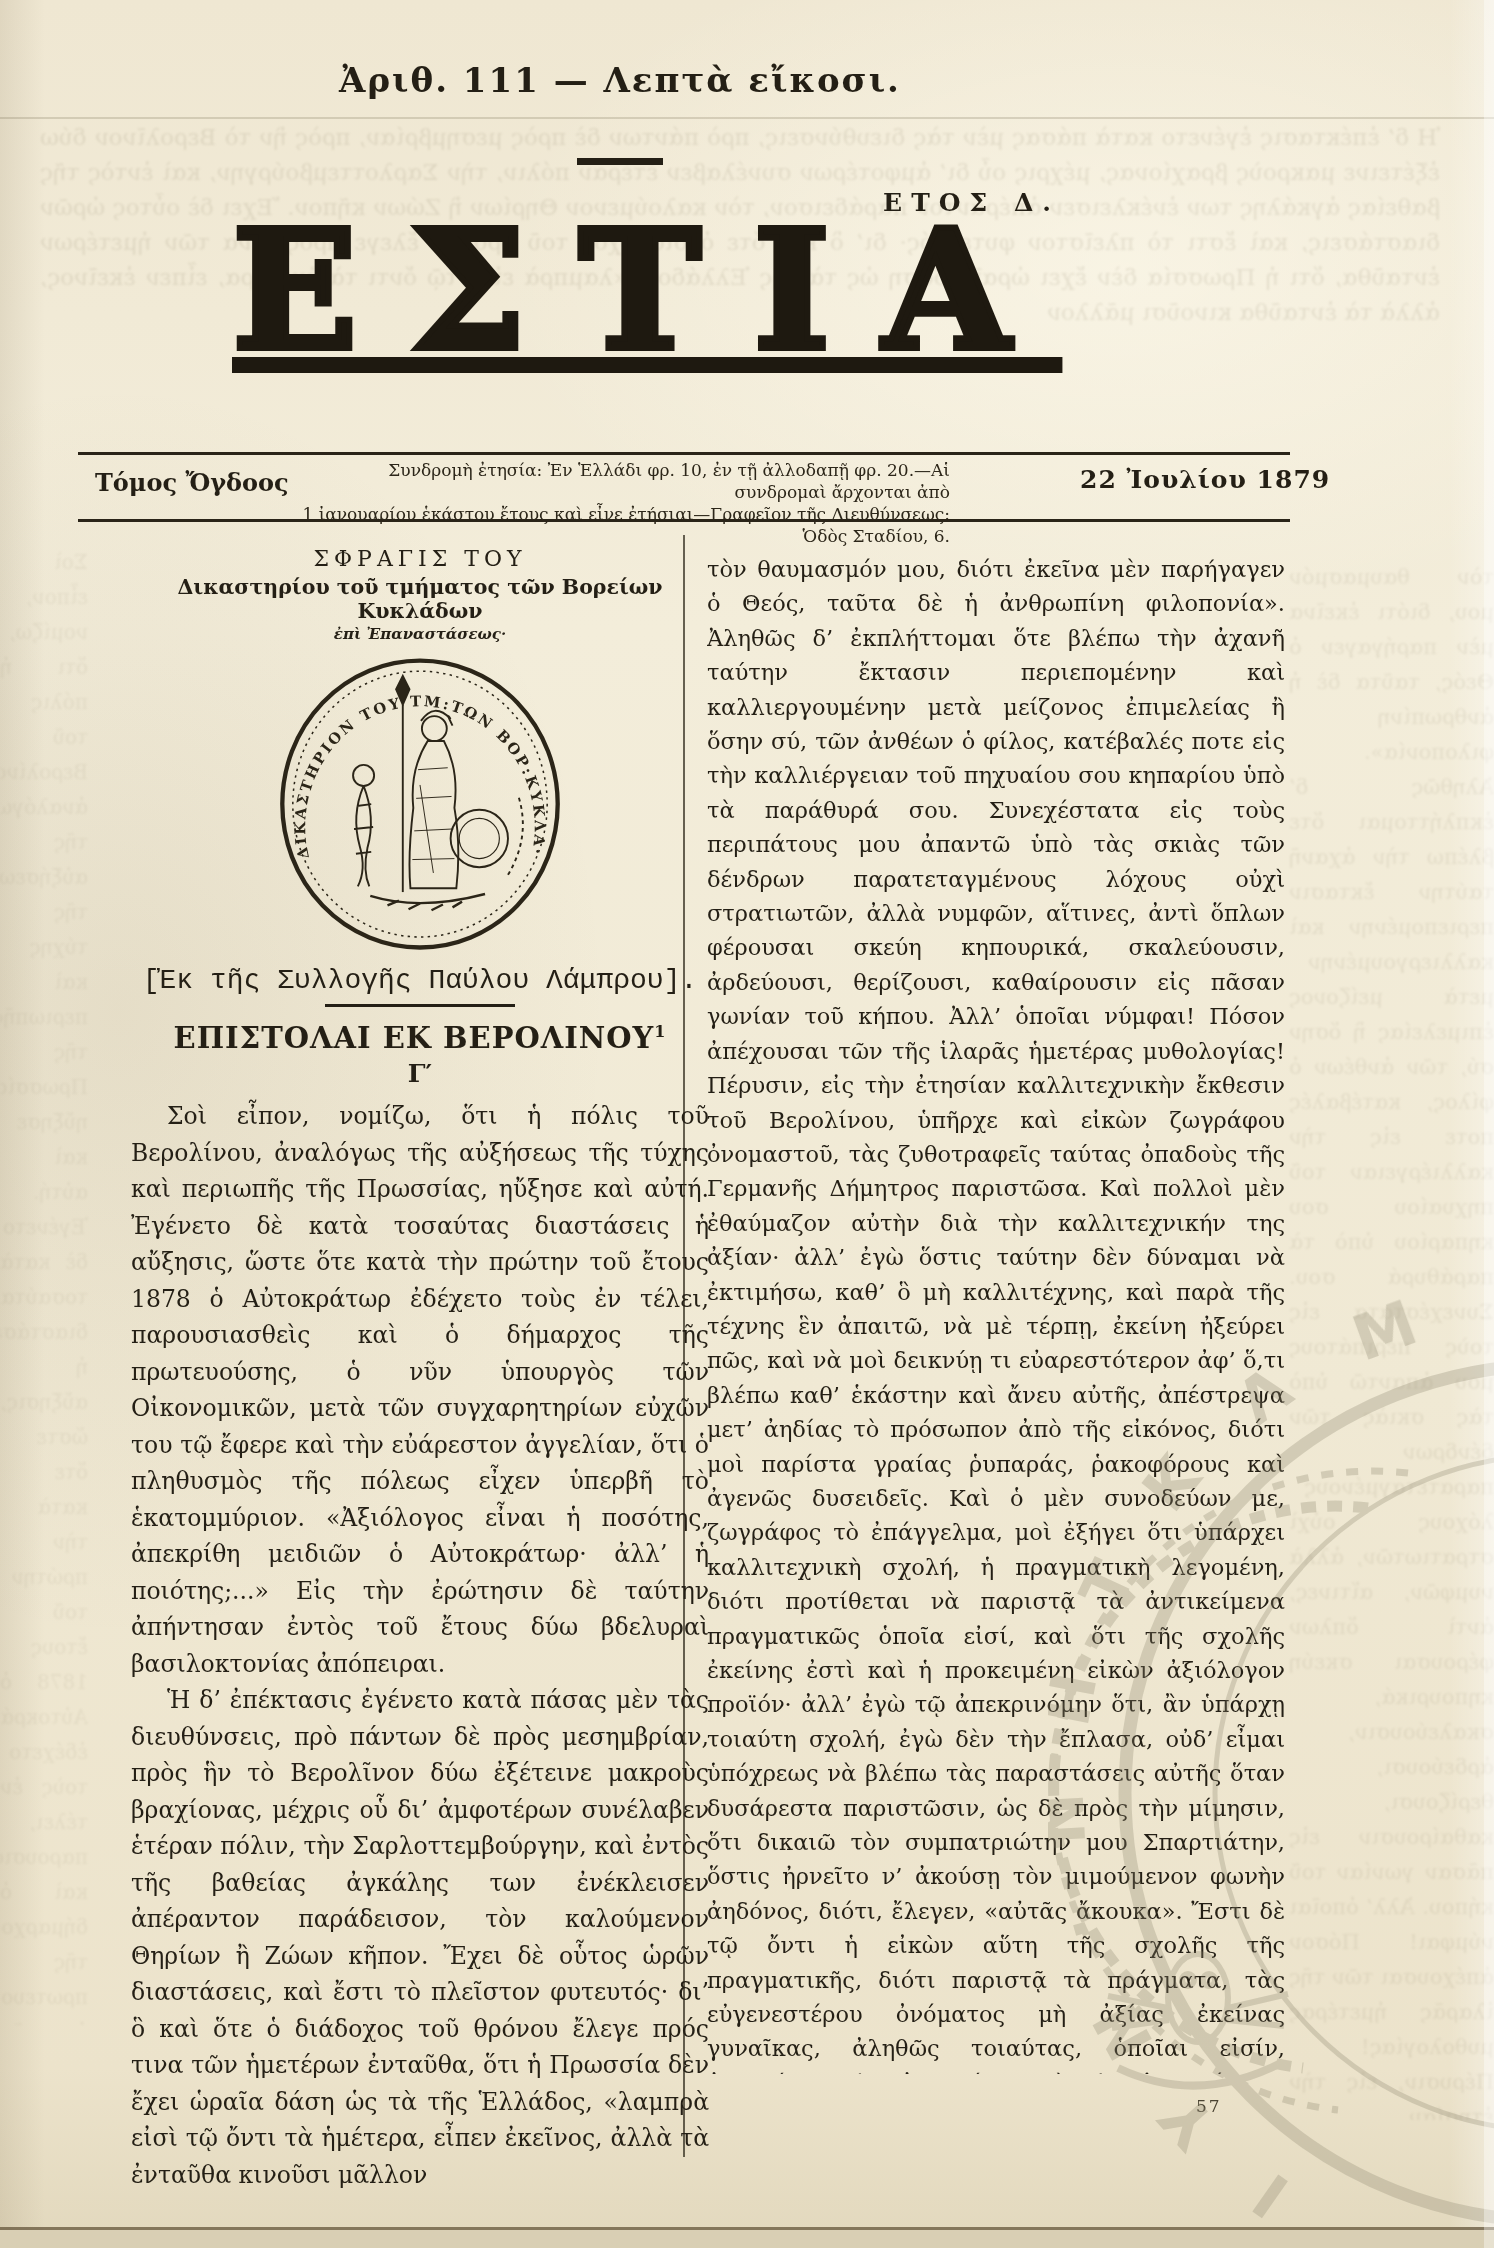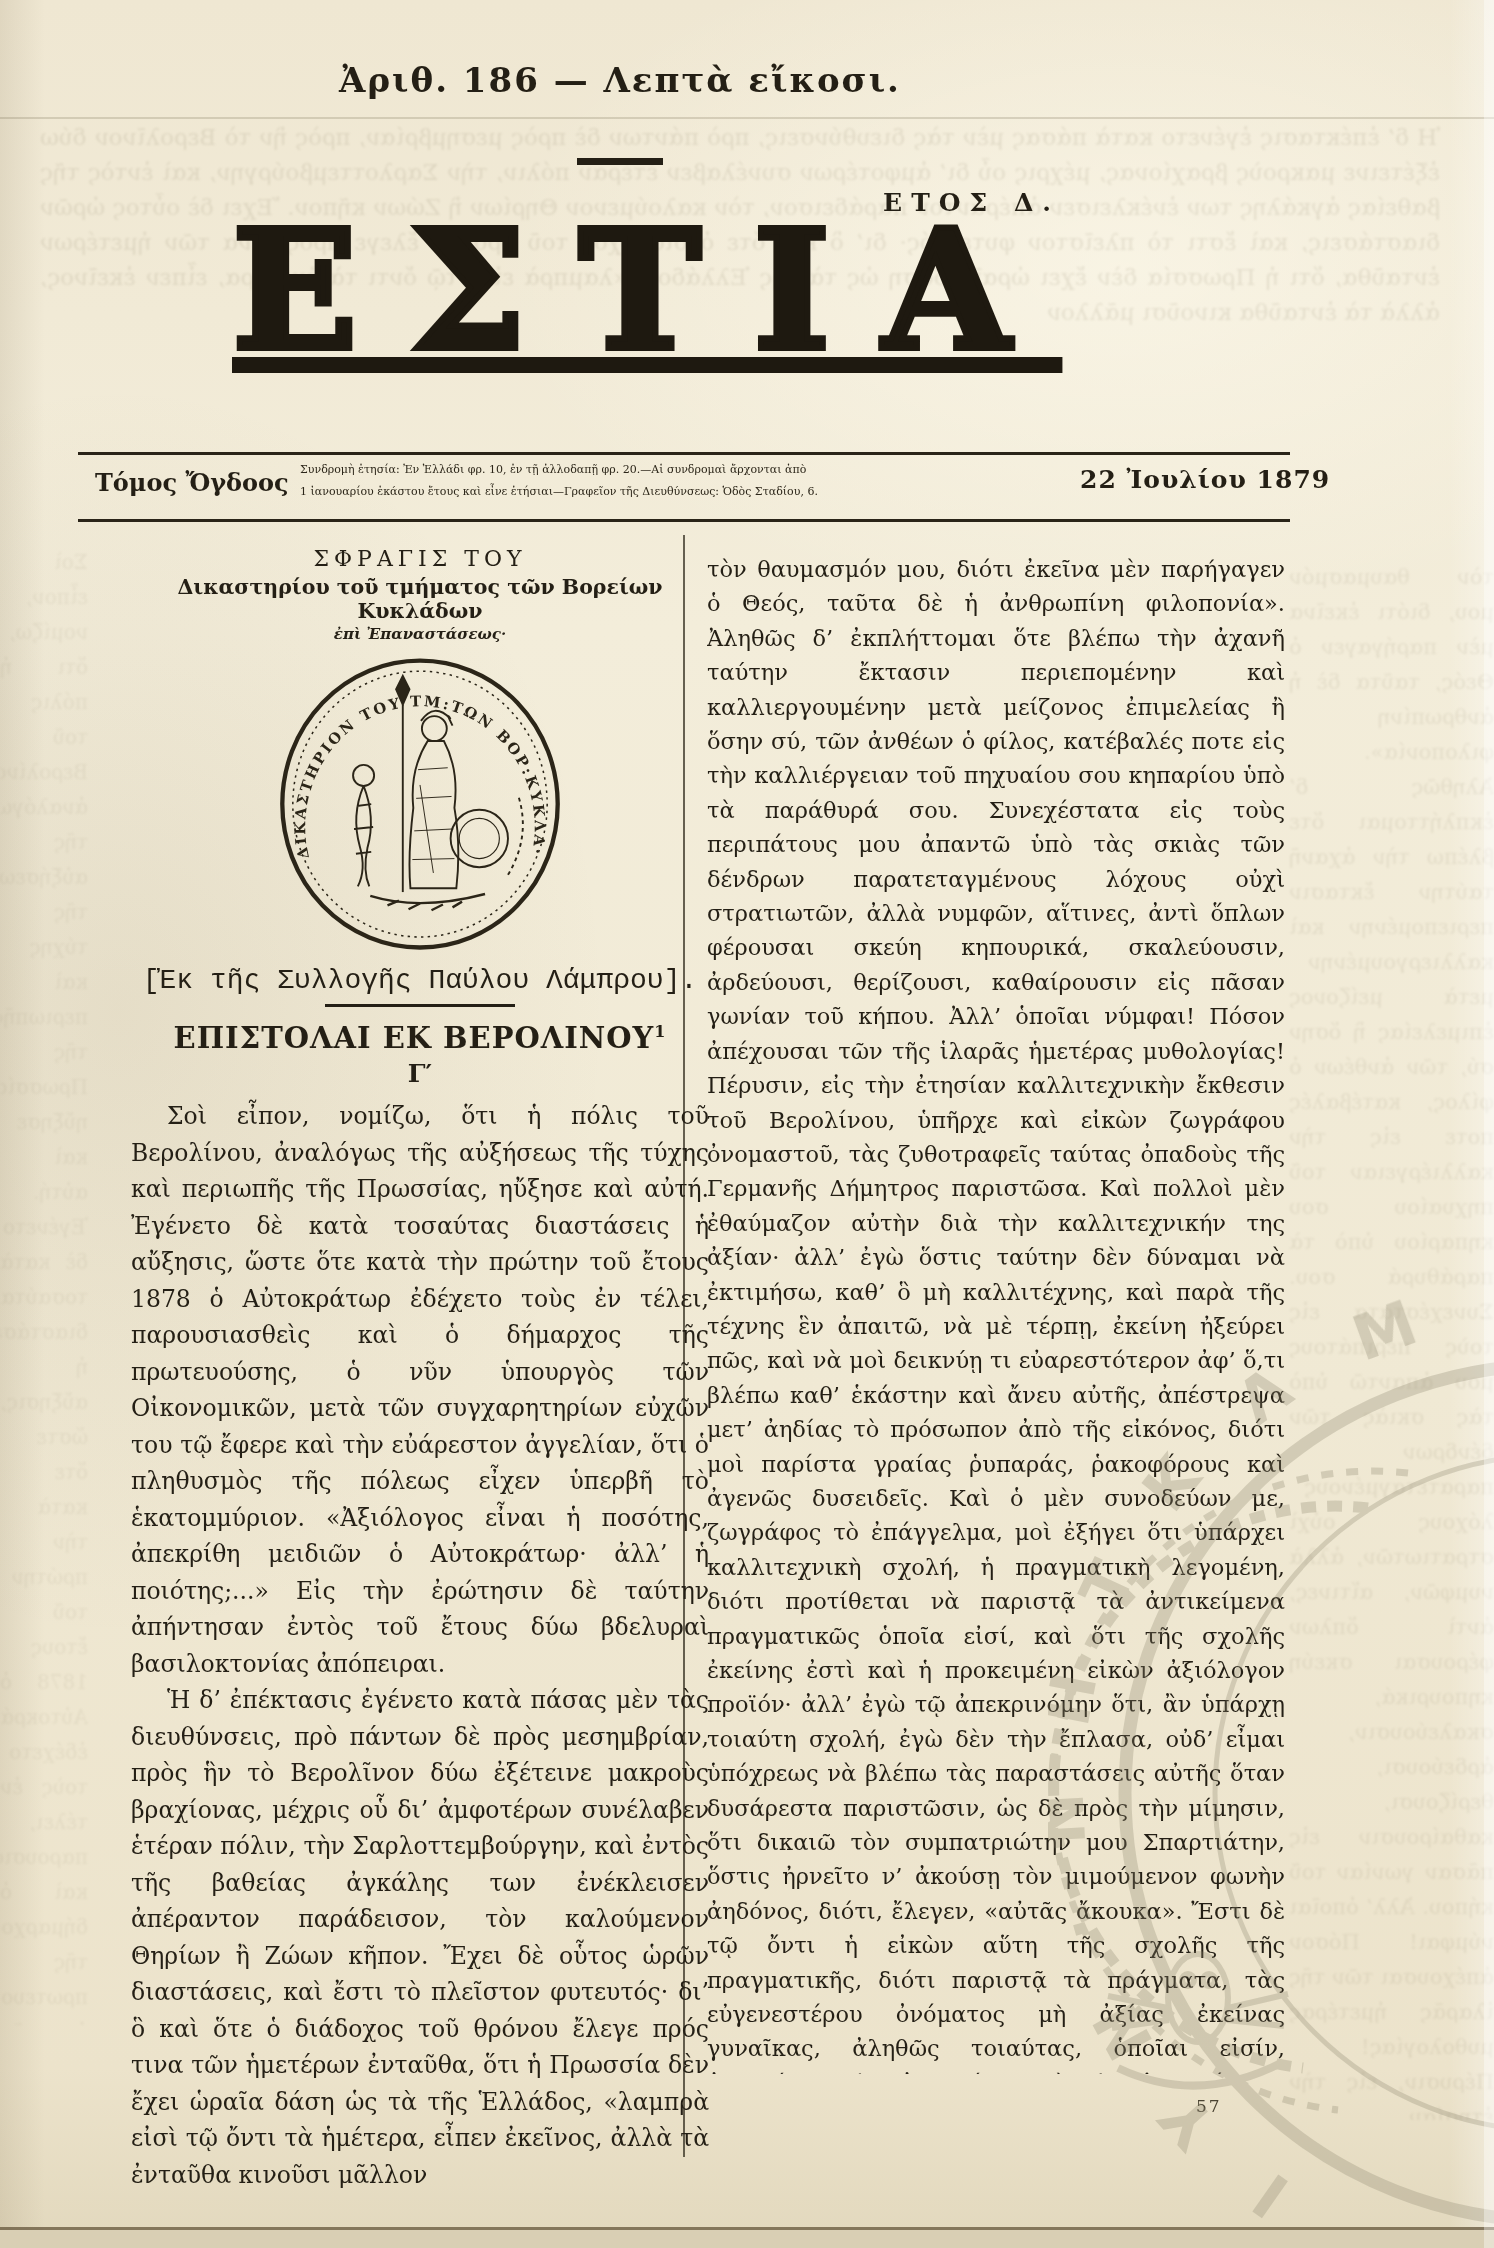--- a/index.html
+++ b/index.html
@@ -33,21 +33,21 @@
   .year-line{top:188px;left:180px;width:880px;font-size:25px;letter-spacing:9px;font-weight:600;text-align:right;}
   .masthead{
     top:208px;left:180px;width:880px;font-size:165px;line-height:1.0;font-weight:700;
     letter-spacing:52px;text-indent:52px;color:#1e1910;text-decoration:underline;
     -webkit-text-stroke:6px #1e1910;
   }
   .subtitle{top:398px;left:180px;width:880px;font-size:35px;letter-spacing:10px;font-weight:600;}
   .rule-a{top:452px;left:78px;width:1212px;height:3px;background:#2a2418;}
   .rule-b{top:519px;left:78px;width:1212px;height:3px;background:#2a2418;}
   .volume{top:468px;left:95px;font-size:24px;font-weight:700;}
-  .subs{top:459px;left:300px;width:650px;font-size:11px;line-height:22px;color:#2c2619;text-align:left;}
+  .subs{top:459px;left:300px;width:650px;font-size:17px;line-height:22px;color:#2c2619;text-align:right;}
   .date{top:465px;left:1080px;font-size:25px;font-weight:700;letter-spacing:1px;}
 
   
   .col-divider{top:535px;left:683px;width:2px;height:1622px;background:#363022;opacity:.75;}
   .left-col{top:544px;left:95px;width:578px;height:1670px;overflow:hidden;margin-left:36px;}
   .right-col{
     top:552px;left:707px;width:578px;height:1522px;overflow:hidden;
     font-size:22.5px;line-height:34.4px;text-align:justify;
   }
   .cap1{font-size:22px;letter-spacing:5px;margin:2px 0 4px;}
@@ -71,21 +71,21 @@
 </style>
 </head>
 <body>
 
 <div class="sheet">
 
   <div class="bleed bleed-header">Ἡ δ’ ἐπέκτασις ἐγένετο κατὰ πάσας μὲν τὰς διευθύνσεις, πρὸ πάντων δὲ πρὸς μεσημβρίαν, πρὸς ἣν τὸ Βερολῖνον δύω ἐξέτεινε μακροὺς βραχίονας, μέχρις οὗ δι’ ἀμφοτέρων συνέλαβεν ἑτέραν πόλιν, τὴν Σαρλοττεμβούργην, καὶ ἐντὸς τῆς βαθείας ἀγκάλης των ἐνέκλεισεν ἀπέραντον παράδεισον, τὸν καλούμενον Θηρίων ἢ Ζώων κῆπον. Ἔχει δὲ οὗτος ὡρῶν διαστάσεις, καὶ ἔστι τὸ πλεῖστον φυτευτός· δι’ ὃ καὶ ὅτε ὁ διάδοχος τοῦ θρόνου ἔλεγε πρός τινα τῶν ἡμετέρων ἐνταῦθα, ὅτι ἡ Πρωσσία δὲν ἔχει ὡραῖα δάση ὡς τὰ τῆς Ἑλλάδος, «λαμπρὰ εἰσὶ τῷ ὄντι τὰ ἡμέτερα, εἶπεν ἐκεῖνος, ἀλλὰ τὰ ἐνταῦθα κινοῦσι μᾶλλον</div>
   <div class="bleed bleed-right">τὸν θαυμασμόν μου, διότι ἐκεῖνα μὲν παρήγαγεν ὁ Θεός, ταῦτα δὲ ἡ ἀνθρωπίνη φιλοπονία». Ἀληθῶς δ’ ἐκπλήττομαι ὅτε βλέπω τὴν ἀχανῆ ταύτην ἔκτασιν περιεπομένην καὶ καλλιεργουμένην μετὰ μείζονος ἐπιμελείας ἢ ὅσην σύ, τῶν ἀνθέων ὁ φίλος, κατέβαλές ποτε εἰς τὴν καλλιέργειαν τοῦ πηχυαίου σου κηπαρίου ὑπὸ τὰ παράθυρά σου. Συνεχέστατα εἰς τοὺς περιπάτους μου ἀπαντῶ ὑπὸ τὰς σκιὰς τῶν δένδρων παρατεταγμένους λόχους οὐχὶ στρατιωτῶν, ἀλλὰ νυμφῶν, αἵτινες, ἀντὶ ὅπλων φέρουσαι σκεύη κηπουρικά, σκαλεύουσιν, ἀρδεύουσι, θερίζουσι, καθαίρουσιν εἰς πᾶσαν γωνίαν τοῦ κήπου. Ἀλλ’ ὁποῖαι νύμφαι! Πόσον ἀπέχουσαι τῶν τῆς ἱλαρᾶς ἡμετέρας μυθολογίας! Πέρυσιν, εἰς τὴν ἐτησίαν καλλιτεχνικὴν ἔκθεσιν τοῦ Βερολίνου, ὑπῆρχε καὶ εἰκὼν ζωγράφου ὀνομαστοῦ, τὰς ζυθοτραφεῖς ταύτας ὀπαδοὺς τῆς Γερμανῆς Δήμητρος παριστῶσα. Καὶ πολλοὶ μὲν ἐθαύμαζον αὐτὴν διὰ τὴν καλλιτεχνικήν της ἀξίαν· ἀλλ’ ἐγὼ ὅστις ταύτην δὲν δύναμαι νὰ ἐκτιμήσω, καθ’ ὃ μὴ καλλιτέχνης, καὶ παρὰ τῆς τέχνης ἓν ἀπαιτῶ, νὰ μὲ τέρπῃ, ἐκείνη ἠξεύρει πῶς, καὶ νὰ μοὶ δεικνύῃ τι εὐαρεστότερον ἀφ’ ὅ,τι βλέπω καθ’ ἑκάστην καὶ ἄνευ αὐτῆς, ἀπέστρεψα μετ’ ἀηδίας τὸ πρόσωπον ἀπὸ τῆς εἰκόνος, διότι μοὶ παρίστα γραίας ῥυπαράς, ῥακοφόρους καὶ ἀγενῶς δυσειδεῖς. Καὶ ὁ μὲν συνοδεύων με, ζωγράφος τὸ ἐπάγγελμα, μοὶ ἐξήγει ὅτι ὑπάρχει καλλιτεχνικὴ σχολή, ἡ πραγματικὴ λεγομένη, διότι προτίθεται νὰ παριστᾷ τὰ ἀντικείμενα πραγματικῶς ὁποῖα εἰσί, καὶ ὅτι τῆς σχολῆς ἐκείνης ἐστὶ καὶ ἡ προκειμένη εἰκὼν ἀξιόλογον προϊόν· ἀλλ’ ἐγὼ τῷ ἀπεκρινόμην ὅτι, ἂν ὑπάρχῃ τοιαύτη σχολή, ἐγὼ δὲν τὴν ἔπλασα, οὐδ’ εἶμαι ὑπόχρεως νὰ βλέπω τὰς παραστάσεις αὐτῆς ὅταν δυσάρεστα παριστῶσιν, ὡς δὲ πρὸς τὴν μίμησιν, ὅτι δικαιῶ τὸν συμπατριώτην μου Σπαρτιάτην, ὅστις ἠρνεῖτο ν’ ἀκούσῃ τὸν μιμούμενον φωνὴν ἀηδόνος, διότι, ἔλεγεν, «αὐτᾶς ἄκουκα». Ἔστι δὲ τῷ ὄντι ἡ εἰκὼν αὕτη τῆς σχολῆς τῆς πραγματικῆς, διότι παριστᾷ τὰ πράγματα, τὰς εὐγενεστέρου ὀνόματος μὴ ἀξίας ἐκείνας γυναῖκας, ἀληθῶς τοιαύτας, ὁποῖαι εἰσίν, ἀπαισίους τὴν ἀσχημίαν καὶ τὴν ῥυπαρότητα. Ἀλλ’ οὐχ ἧττον εὐγνωμονῶ αὐταῖς, διότι εἰσὶν αἱ ἐργάτιδες τῆς ἀκμαίας καλλονῆς τοῦ ἐξαισίου τούτου παρα-</div>
   <div class="bleed bleed-left">Σοὶ εἶπον, νομίζω, ὅτι ἡ πόλις τοῦ Βερολίνου, ἀναλόγως τῆς αὐξήσεως τῆς τύχης καὶ περιωπῆς τῆς Πρωσσίας, ηὔξησε καὶ αὐτή. Ἐγένετο δὲ κατὰ τοσαύτας διαστάσεις ἡ αὔξησις, ὥστε ὅτε κατὰ τὴν πρώτην τοῦ ἔτους 1878 ὁ Αὐτοκράτωρ ἐδέχετο τοὺς ἐν τέλει, παρουσιασθεὶς καὶ ὁ δήμαρχος τῆς πρωτευούσης, ὁ νῦν ὑπουργὸς τῶν Οἰκονομικῶν, μετὰ τῶν συγχαρητηρίων εὐχῶν του τῷ ἔφερε καὶ τὴν εὐάρεστον ἀγγελίαν, ὅτι ὁ πληθυσμὸς τῆς πόλεως εἶχεν ὑπερβῆ τὸ ἑκατομμύριον. «Ἀξιόλογος εἶναι ἡ ποσότης, ἀπεκρίθη μειδιῶν ὁ Αὐτοκράτωρ· ἀλλ’ ἡ ποιότης;...» Εἰς τὴν ἐρώτησιν δὲ ταύτην ἀπήντησαν ἐντὸς τοῦ ἔτους δύω βδελυραὶ βασιλοκτονίας ἀπόπειραι.</div>
 
-  <div class="abs ctr issue-line">Ἀριθ. 186 — Λεπτὰ εἴκοσι.</div>
+  <div class="abs ctr issue-line">Ἀριθ. 111 — Λεπτὰ εἴκοσι.</div>
   <div class="abs hairline-top"></div>
   <div class="abs year-bar"></div>
   <div class="abs ctr year-line">ΕΤΟΣ Δ.</div>
   <div class="abs ctr masthead">ΕΣΤΙΑ</div>
 
   <div class="abs rule-a"></div>
   <div class="abs volume">Τόμος Ὄγδοος</div>
   <div class="abs subs">
     <div>Συνδρομὴ ἐτησία: Ἐν Ἑλλάδι φρ. 10, ἐν τῇ ἀλλοδαπῇ φρ. 20.—Αἱ συνδρομαὶ ἄρχονται ἀπὸ</div>
     <div>1 ἰανουαρίου ἑκάστου ἔτους καὶ εἶνε ἐτήσιαι—Γραφεῖον τῆς Διευθύνσεως: Ὁδὸς Σταδίου, 6.</div>

